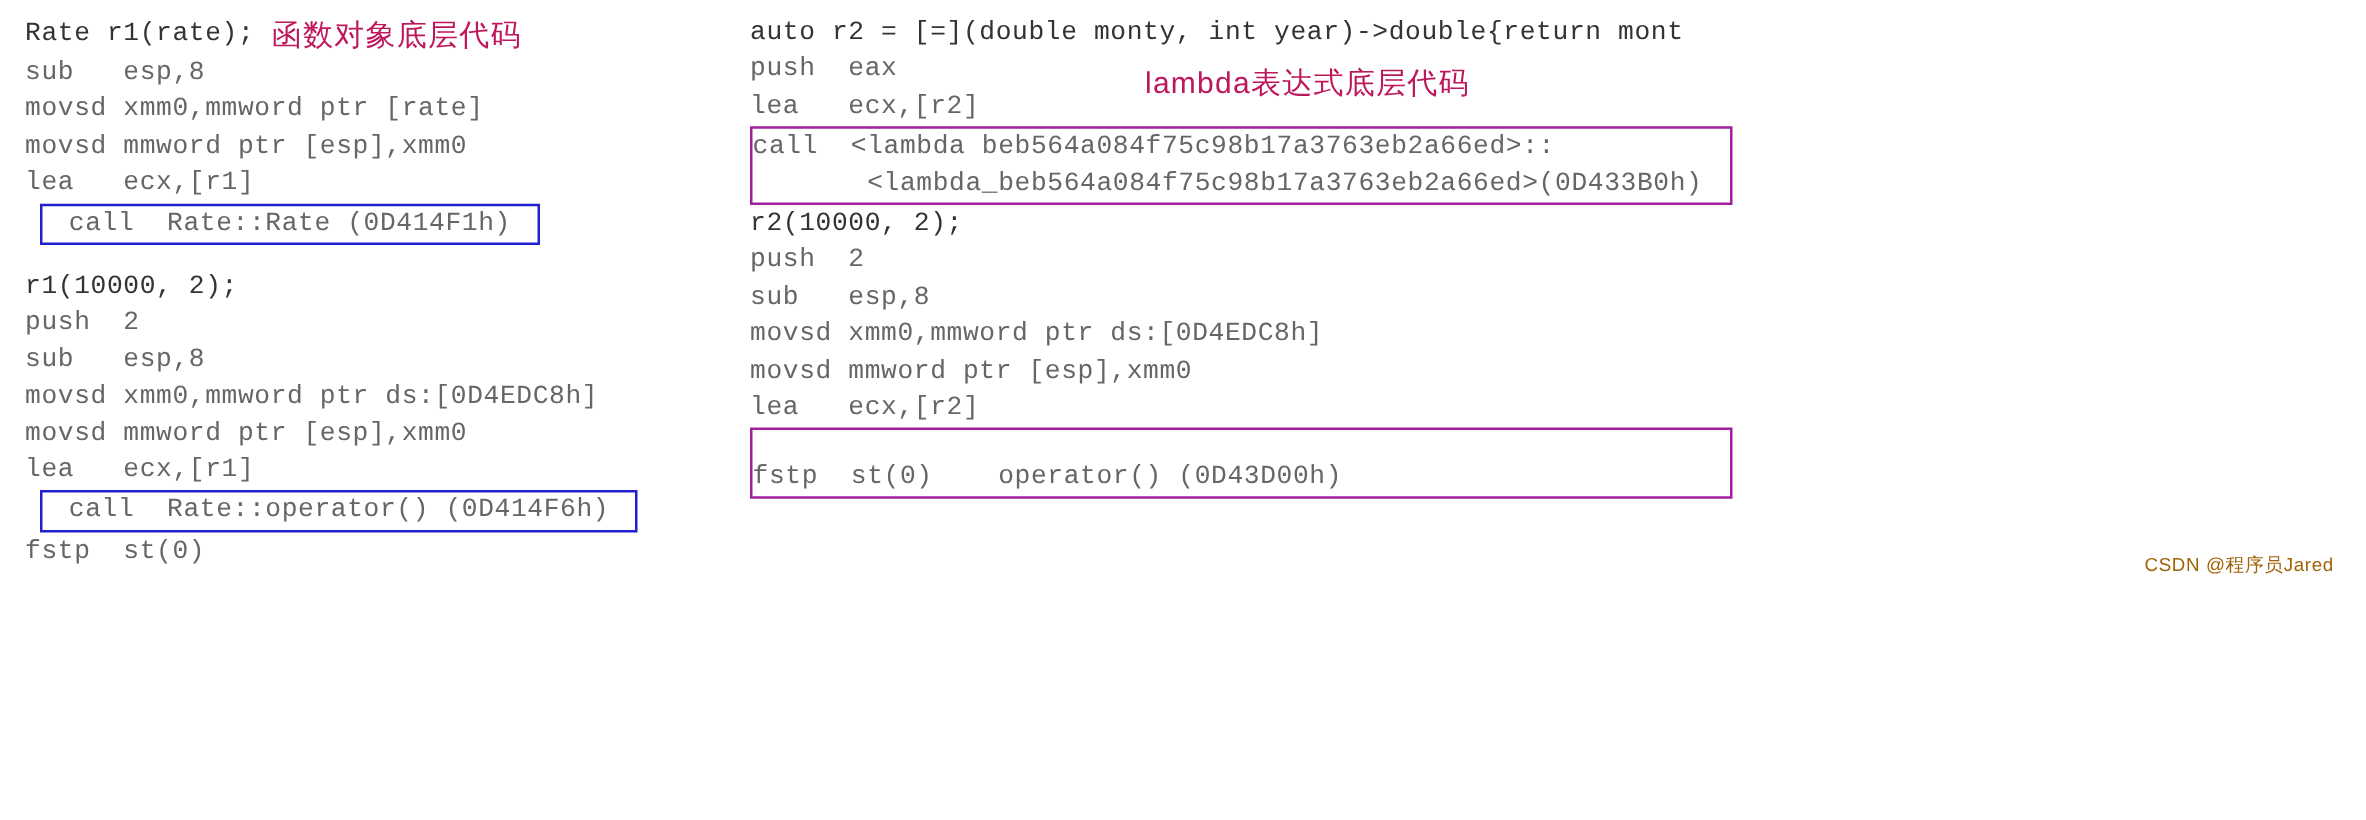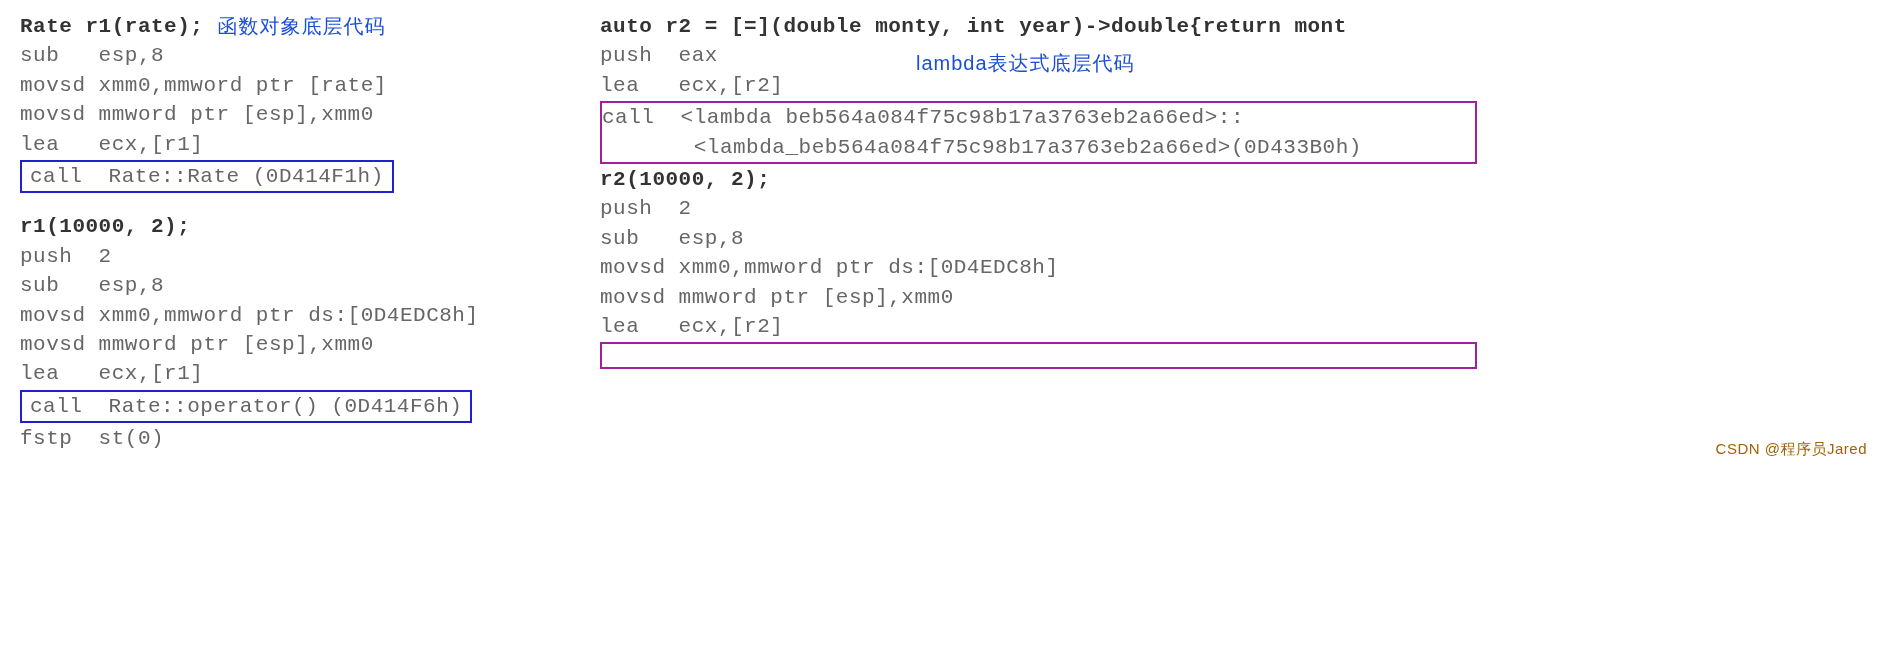--- a/index.html
+++ b/index.html
@@ -30,46 +30,45 @@
     flex: 1;
     position: relative;
   }
   .line {
     white-space: pre;
     line-height: 1.4;
     letter-spacing: 0.5px;
   }
   .src {
     color: #333;
-    font-weight: bold;
   }
   .note {
     font-family: "Microsoft YaHei", sans-serif;
-    color: #1d4ed8;
-    font-size: 20px;
+    color: #be185d;
+    font-size: 24px;
     letter-spacing: 1px;
     font-weight: 400;
   }
   .src-row {
     display: flex;
     align-items: center;
   }
   .box-blue {
     border: 2px solid #2020d0;
-    padding: 0 8px;
-    margin: 1px 0;
+    padding: 0 21px;
+    margin: 1px 12px;
     display: inline-block;
     width: fit-content;
   }
   .box-purple {
     border: 2px solid #a020a0;
     padding: 0 4px 0 0;
     margin: 1px 0;
     display: inline-block;
-    width: 877px;
+    width: 786px;
     box-sizing: border-box;
   }
   .gap {
     height: 18px;
   }
   .watermark {
     position: absolute;
     right: 26px;
     bottom: 6px;
     font-family: "Microsoft YaHei", sans-serif;
@@ -129,18 +128,19 @@
 
     <span class="line src">r2(10000, 2);</span>
 
     <span class="line">push  2</span>
     <span class="line">sub   esp,8</span>
     <span class="line">movsd xmm0,mmword ptr ds:[0D4EDC8h]</span>
     <span class="line">movsd mmword ptr [esp],xmm0</span>
     <span class="line">lea   ecx,[r2]</span>
     <div class="box-purple">
       <br>
+      <span class="line">fstp  st(0)    operator() (0D43D00h)</span>
     </div>
   </div>
 
 </div>
 
 <div class="watermark">CSDN @程序员Jared</div>
 
 </body></html>

